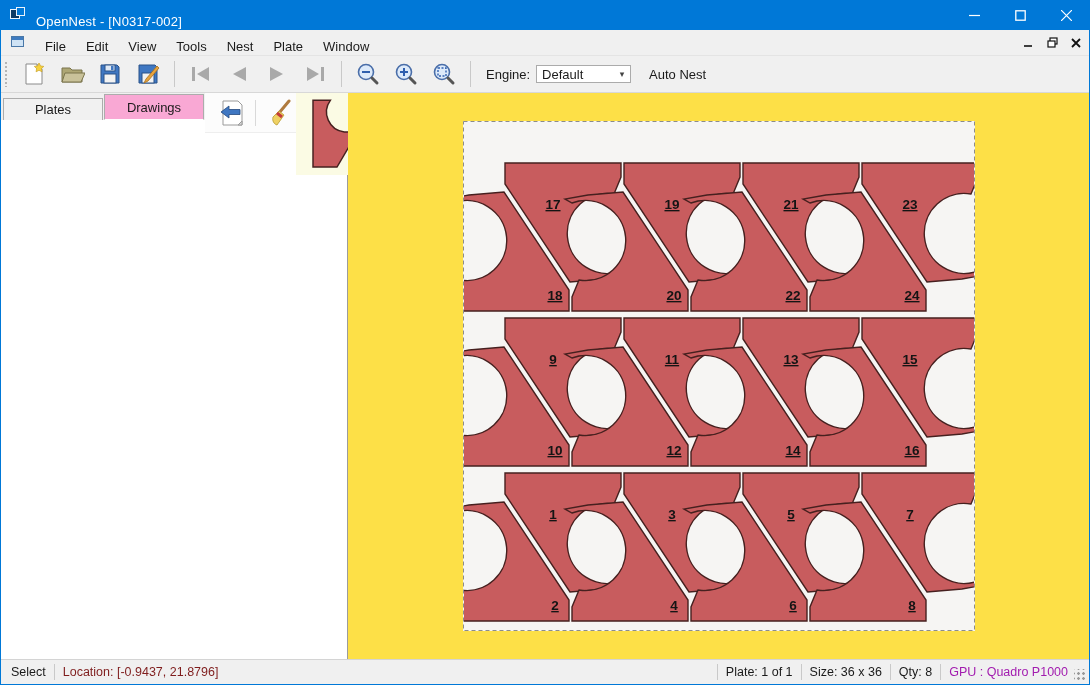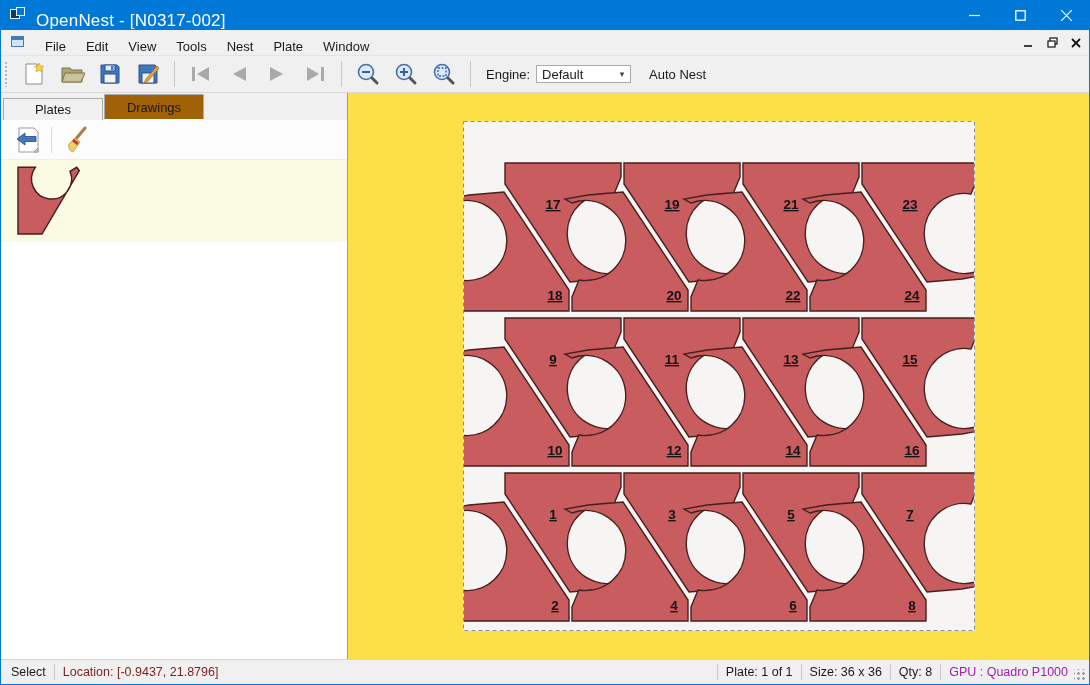--- a/index.html
+++ b/index.html
@@ -6,21 +6,21 @@
   html,body { width:1090px; height:685px; overflow:hidden; }
   body { font-family:"Liberation Sans", sans-serif; font-size:13px; color:#1a1a1a; background:#F0F0F0; }
   .window { width:1090px; height:685px; display:flex; flex-direction:column;
             border-left:1px solid #0078D7; border-right:1px solid #0078D7; border-bottom:1px solid #0078D7; }
 
   
   .titlebar { height:30px; background:#0078D7; color:#fff; display:flex; align-items:center; flex:0 0 auto; }
   .titlebar .app-icon { width:18px; height:16px; margin:0 8px 0 9px; position:relative; }
   .app-icon .sq1 { position:absolute; left:0; top:2px; width:10px; height:10px; background:#0b3b66; border:1.5px solid #eaf3fb; }
   .app-icon .sq2 { position:absolute; left:6px; top:0; width:9px; height:9px; background:#0078D7; border:1.5px solid #eaf3fb; }
-  .titlebar .title { font-size:17px; letter-spacing:.2px;margin-top:12px; }
+  .titlebar .title { font-size:13px; letter-spacing:.2px;margin-top:12px; }
   .titlebar .spacer { flex:1; }
   .tb-btn { width:46px; height:30px; display:flex; align-items:center; justify-content:center; }
   .tb-btn svg { display:block; }
 
   
   .menubar { height:26px; background:#F0F0F0; display:flex; align-items:center; flex:0 0 auto; border-bottom:1px solid #e4e4e4;}
   .mdi-doc-icon { width:15px; height:13px; margin:0 9px 0 10px; position:relative; }
   .mdi-doc-icon .f1{ position:absolute; left:0; top:0; width:13px; height:11px; background:#cfe3f5; border:1px solid #4a78a8;}
   .mdi-doc-icon .f2{ position:absolute; left:1px; top:1px; width:11px; height:3px; background:#3f7cc0;}
   .menu-item { padding:0 10px; height:26px; line-height:26px; cursor:default;margin-top:8px; }
@@ -35,25 +35,25 @@
   .tool-btn { width:30px; height:30px; display:flex; align-items:center; justify-content:center; margin:0 4px; }
   .tool-sep { width:1px; height:26px; background:#c9c9c9; margin:0 7px; }
   .engine-label { font-weight:normal; margin:0 6px 0 8px; }
   .engine-combo { width:95px; height:18px; background:#fff; border:1px solid #ABABAB; display:flex; align-items:center; }
   .engine-combo .val { flex:1; padding-left:5px; }
   .engine-combo .arrow { width:16px; height:20px; display:flex; align-items:center; justify-content:center; color:#444; font-size:9px; }
   .autonest { margin-left:12px; padding:2px 6px; }
 
   
   .main { flex:1; display:flex; min-height:0; }
-  .left-panel { width:347px; flex:0 0 auto; display:flex; flex-direction:column; background:#fff; border-right:1px solid #9c9c9c; }
+  .left-panel { width:347px; flex:0 0 auto; display:flex; background:#fff; border-right:1px solid #9c9c9c; }
   .tabstrip { height:27px; background:#F0F0F0; display:flex; align-items:flex-end; padding-left:2px; flex:0 0 auto;}
   .tab { width:100px; height:22px; line-height:21px; text-align:center; background:#f1f1f1;
          border:1px solid #ACACAC; border-bottom:none; margin-right:1px; }
-  .tab.active { background:#a16207; height:26px; line-height:25px; position:relative; z-index:2; border-bottom:1px solid #fff; }
+  .tab.active { background:#f9a8d4; height:26px; line-height:25px; position:relative; z-index:2; border-bottom:1px solid #fff; }
   .panel-toolbar { height:40px; background:#FCFCFC; display:flex; align-items:center; padding-left:10px; flex:0 0 auto;
                    border-bottom:1px solid #eee;}
   .panel-tool-btn { width:34px; height:32px; display:flex; align-items:center; justify-content:center; }
   .panel-sep { width:1px; height:26px; background:#d9d9d9; margin:0 6px; }
   .drawing-item { height:82px; background:#FBFBE4; display:flex; align-items:center; padding:4px 6px; }
   .thumb { width:86px; height:72px; display:flex; align-items:center; justify-content:center; flex:0 0 auto; }
   .item-text { margin-left:12px; }
   .item-title { font-weight:bold; font-size:13.5px; margin-bottom:4px; }
   .item-sub { color:#9E9E9E; font-size:12.5px; line-height:18px; }
   .list-rest { flex:1; background:#fff; }

